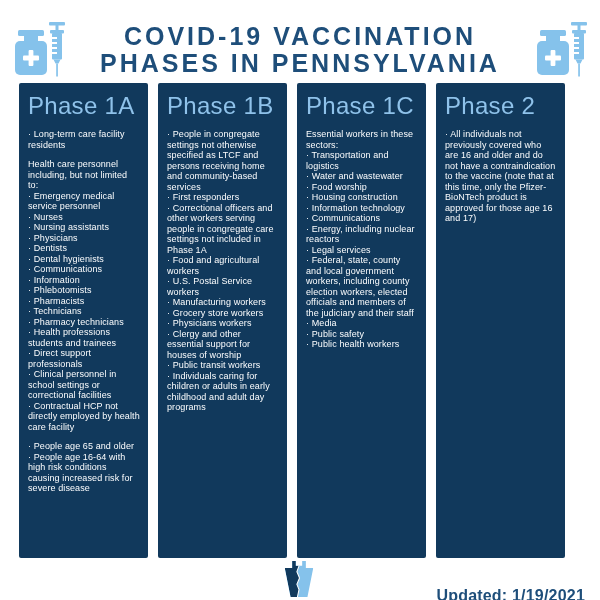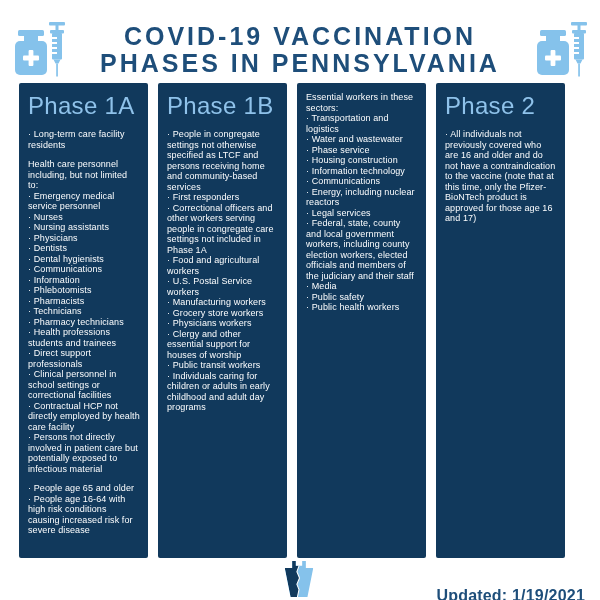--- a/index.html
+++ b/index.html
@@ -160,21 +160,20 @@
             <div class="line">· Communications</div>
             <div class="line">· Information</div>
             <div class="line">· Phlebotomists</div>
             <div class="line">· Pharmacists</div>
             <div class="line">· Technicians</div>
             <div class="line">· Pharmacy technicians</div>
             <div class="line">· Health professions students and trainees</div>
             <div class="line">· Direct support professionals</div>
             <div class="line">· Clinical personnel in school settings or correctional facilities</div>
             <div class="line">· Contractual HCP not directly employed by health care facility</div>
-            <div class="line">· Persons not directly involved in patient care but potentially exposed to infectious material</div>
           </div>
           <div class="group">
             <div class="line">· People age 65 and older</div>
             <div class="line">· People age 16-64 with high risk conditions causing increased risk for severe disease</div>
           </div>
         </div>
     </div>
 
     <div class="phase-column">
       <div class="phase-title">Phase 1B</div>
@@ -189,26 +188,27 @@
             <div class="line">· Grocery store workers</div>
             <div class="line">· Physicians workers</div>
             <div class="line">· Clergy and other essential support for houses of worship</div>
             <div class="line">· Public transit workers</div>
             <div class="line">· Individuals caring for children or adults in early childhood and adult day programs</div>
           </div>
         </div>
     </div>
 
     <div class="phase-column">
+      <div class="phase-title">Phase 1C</div>
       <div class="phase-body">
           <div class="group">
             <div class="line">Essential workers in these sectors:</div>
             <div class="line">· Transportation and logistics</div>
             <div class="line">· Water and wastewater</div>
-            <div class="line">· Phase service</div>
+            <div class="line">· Food worship</div>
             <div class="line">· Housing construction</div>
             <div class="line">· Information technology</div>
             <div class="line">· Communications</div>
             <div class="line">· Energy, including nuclear reactors</div>
             <div class="line">· Legal services</div>
             <div class="line">· Federal, state, county and local government workers, including county election workers, elected officials and members of the judiciary and their staff</div>
             <div class="line">· Media</div>
             <div class="line">· Public safety</div>
             <div class="line">· Public health workers</div>
           </div>

